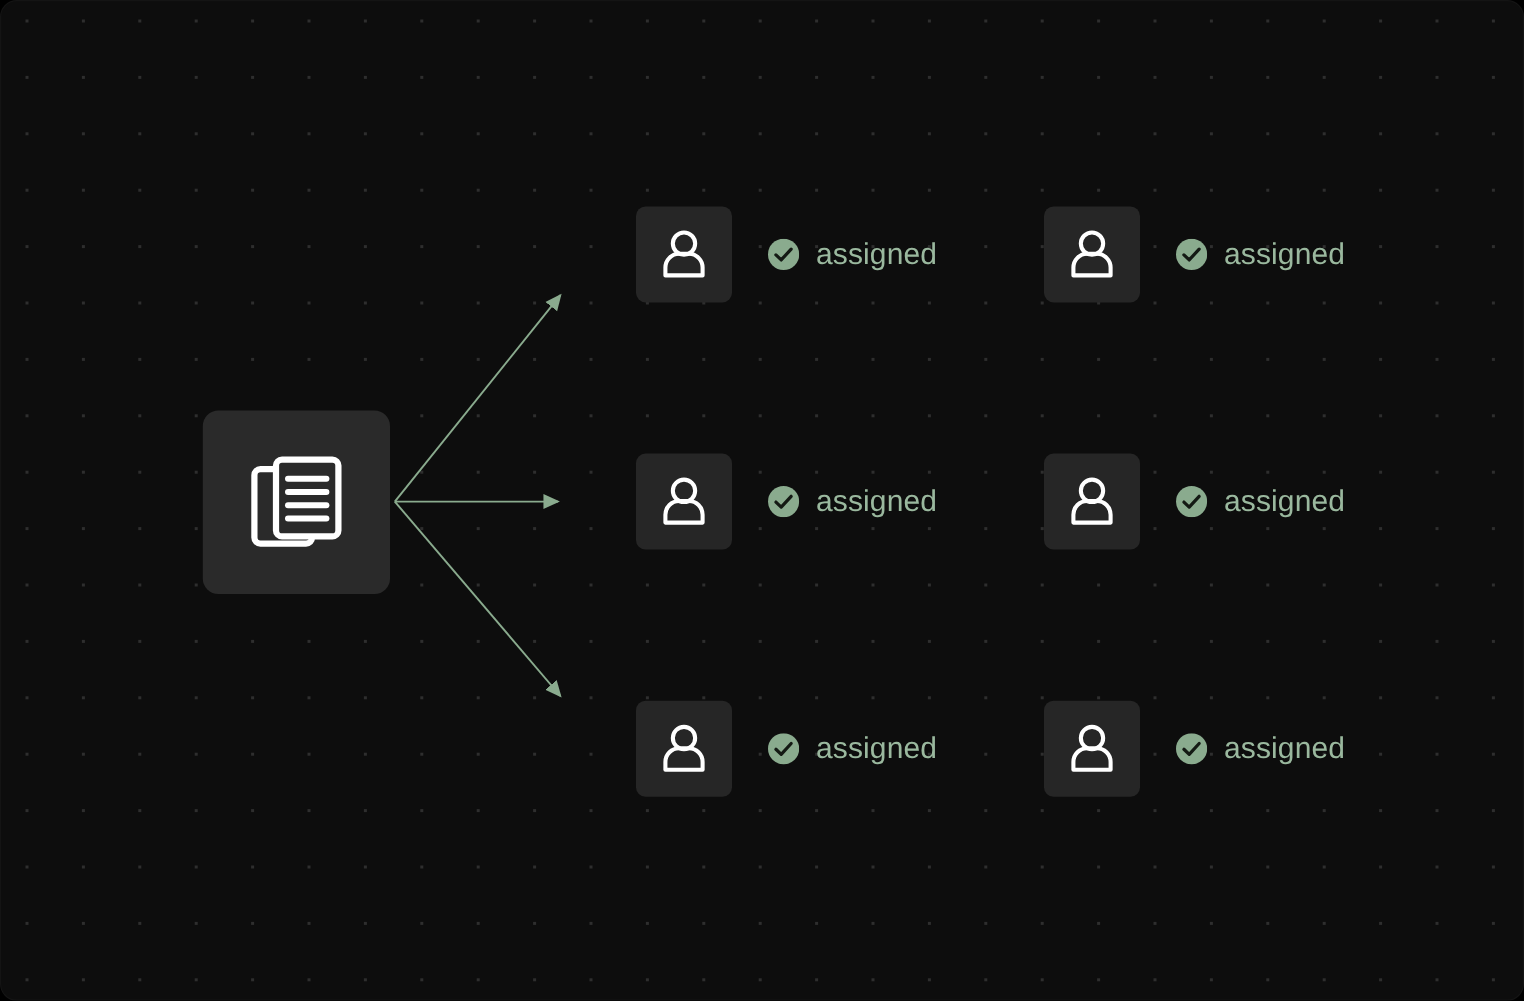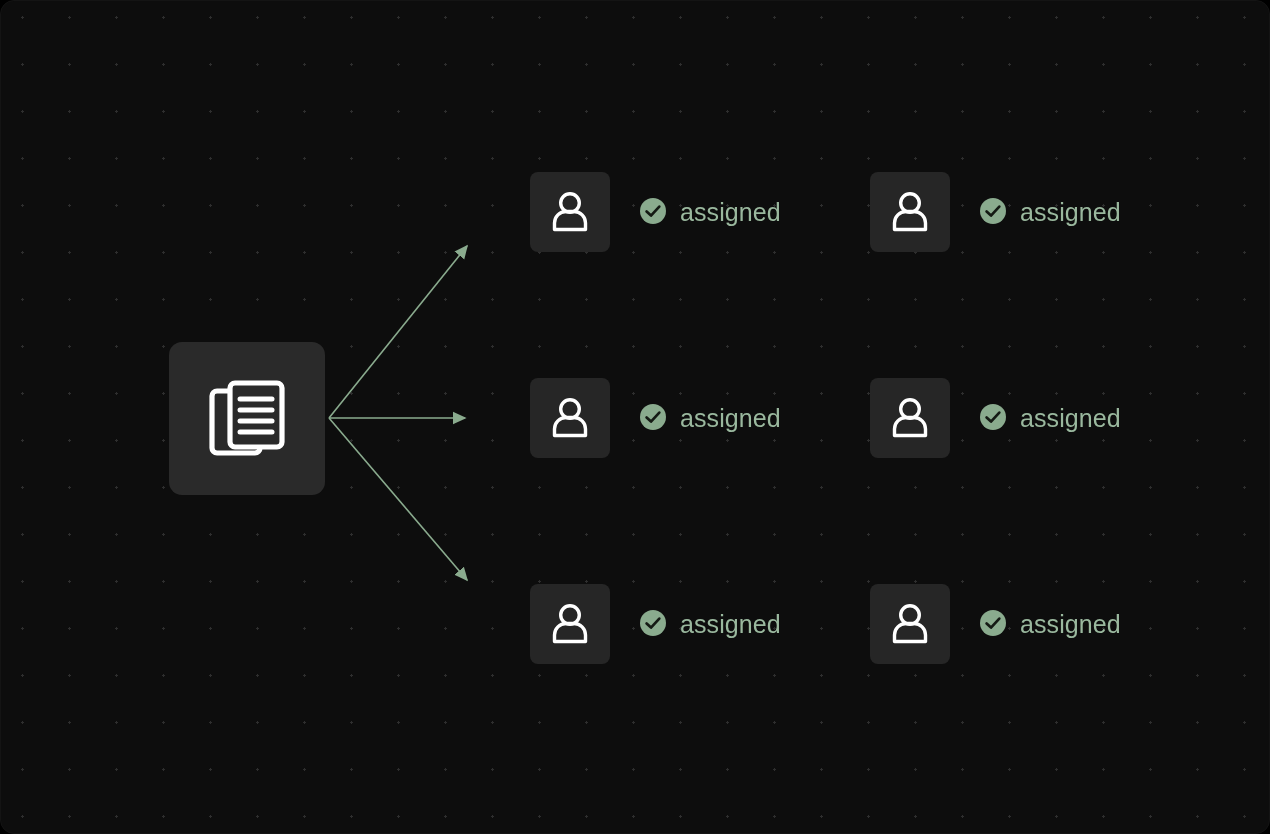--- a/index.html
+++ b/index.html
@@ -74,21 +74,21 @@
     justify-content: center;
     flex: 0 0 auto;
   }
   .person-card .glyph {
     width: 46px;
     height: 46px;
     display: block;
   }
   .status {
     display: flex;
-    align-items: flex-start;
+    align-items: center;
     margin-left: 30px;
   }
   .check-badge {
     width: 26px;
     height: 26px;
     flex: 0 0 auto;
     display: block;
   }
   .status-label {
     margin-left: 14px;

